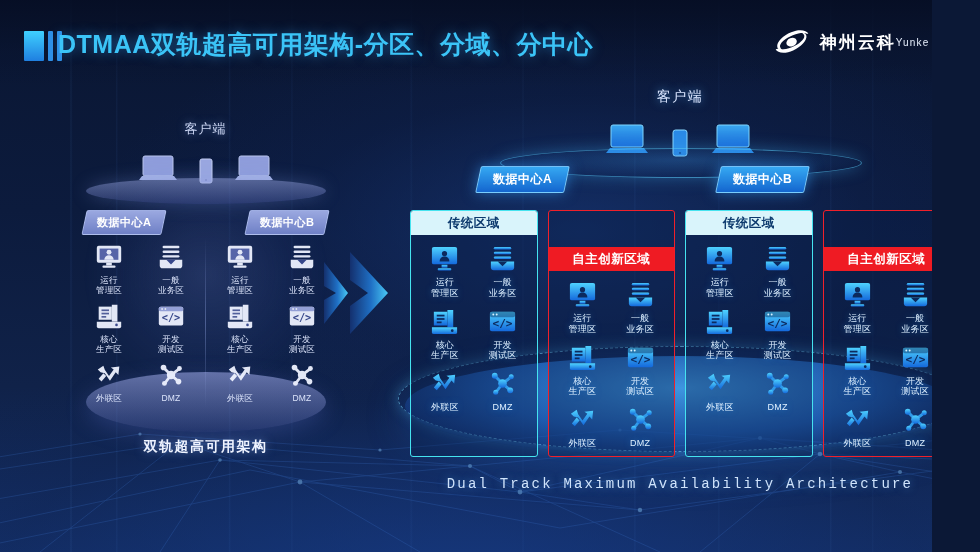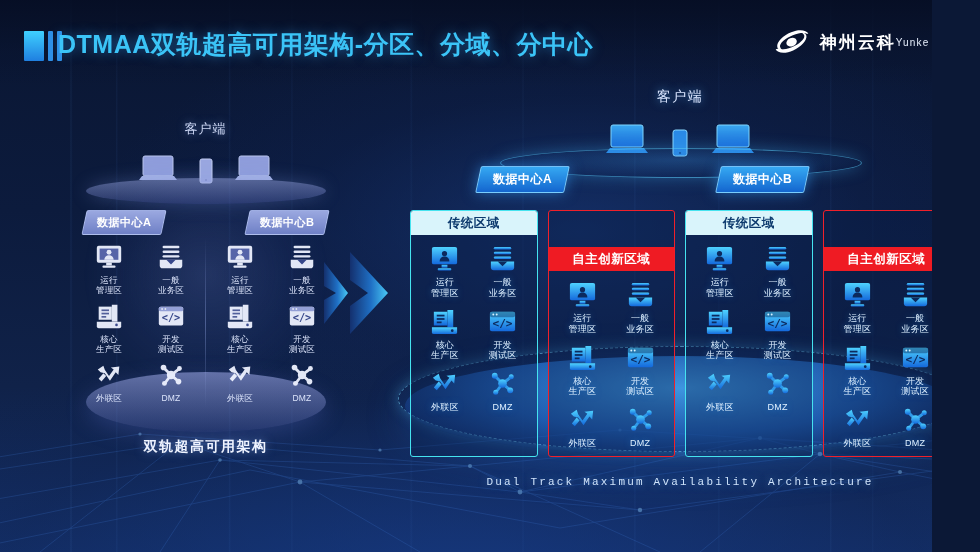--- a/index.html
+++ b/index.html
@@ -111,21 +111,21 @@
   .zone-block.trad .zb-head{background:#d9f4fb;color:#0d3a6e;}
   .zone-block.innov{border:1.5px solid #f0202a;background:rgba(10,30,70,.35);}
   .zone-block.innov .zb-head{background:#ef1b23;color:#ffffff;margin-top:36px;}
   .zb-body{padding:8px 6px 7px;display:grid;grid-template-columns:1fr 1fr;gap:7px 2px;}
   .zone{display:flex;flex-direction:column;align-items:center;gap:3px;}
   .zone .ic{width:31px;height:31px;}
   .zone .lb{font-size:9px;line-height:1.2;color:#dff0ff;text-align:center;letter-spacing:.2px;text-shadow:0 0 6px rgba(40,140,230,.6);}
   .rt-title{position:absolute;left:0;top:382px;width:560px;text-align:center;}
   .rt-title .cn{font-size:26px;font-weight:bold;color:#ffffff;letter-spacing:3px;
     text-shadow:0 0 16px rgba(90,180,250,.75);}
-  .rt-title .en{margin-top:6px;font-size:11px;color:#cfe3fb;letter-spacing:2.2px;
+  .rt-title .en{margin-top:6px;font-size:14px;color:#cfe3fb;letter-spacing:2.2px;
     font-family:"Liberation Mono","DejaVu Sans Mono",monospace;text-shadow:0 0 8px rgba(80,170,245,.6);}
 </style>
 </head>
 <body>
 
 <div class="slide">
 
   <div class="streaks"></div>
 
   <svg class="mesh" viewBox="0 0 980 210" preserveAspectRatio="none">

